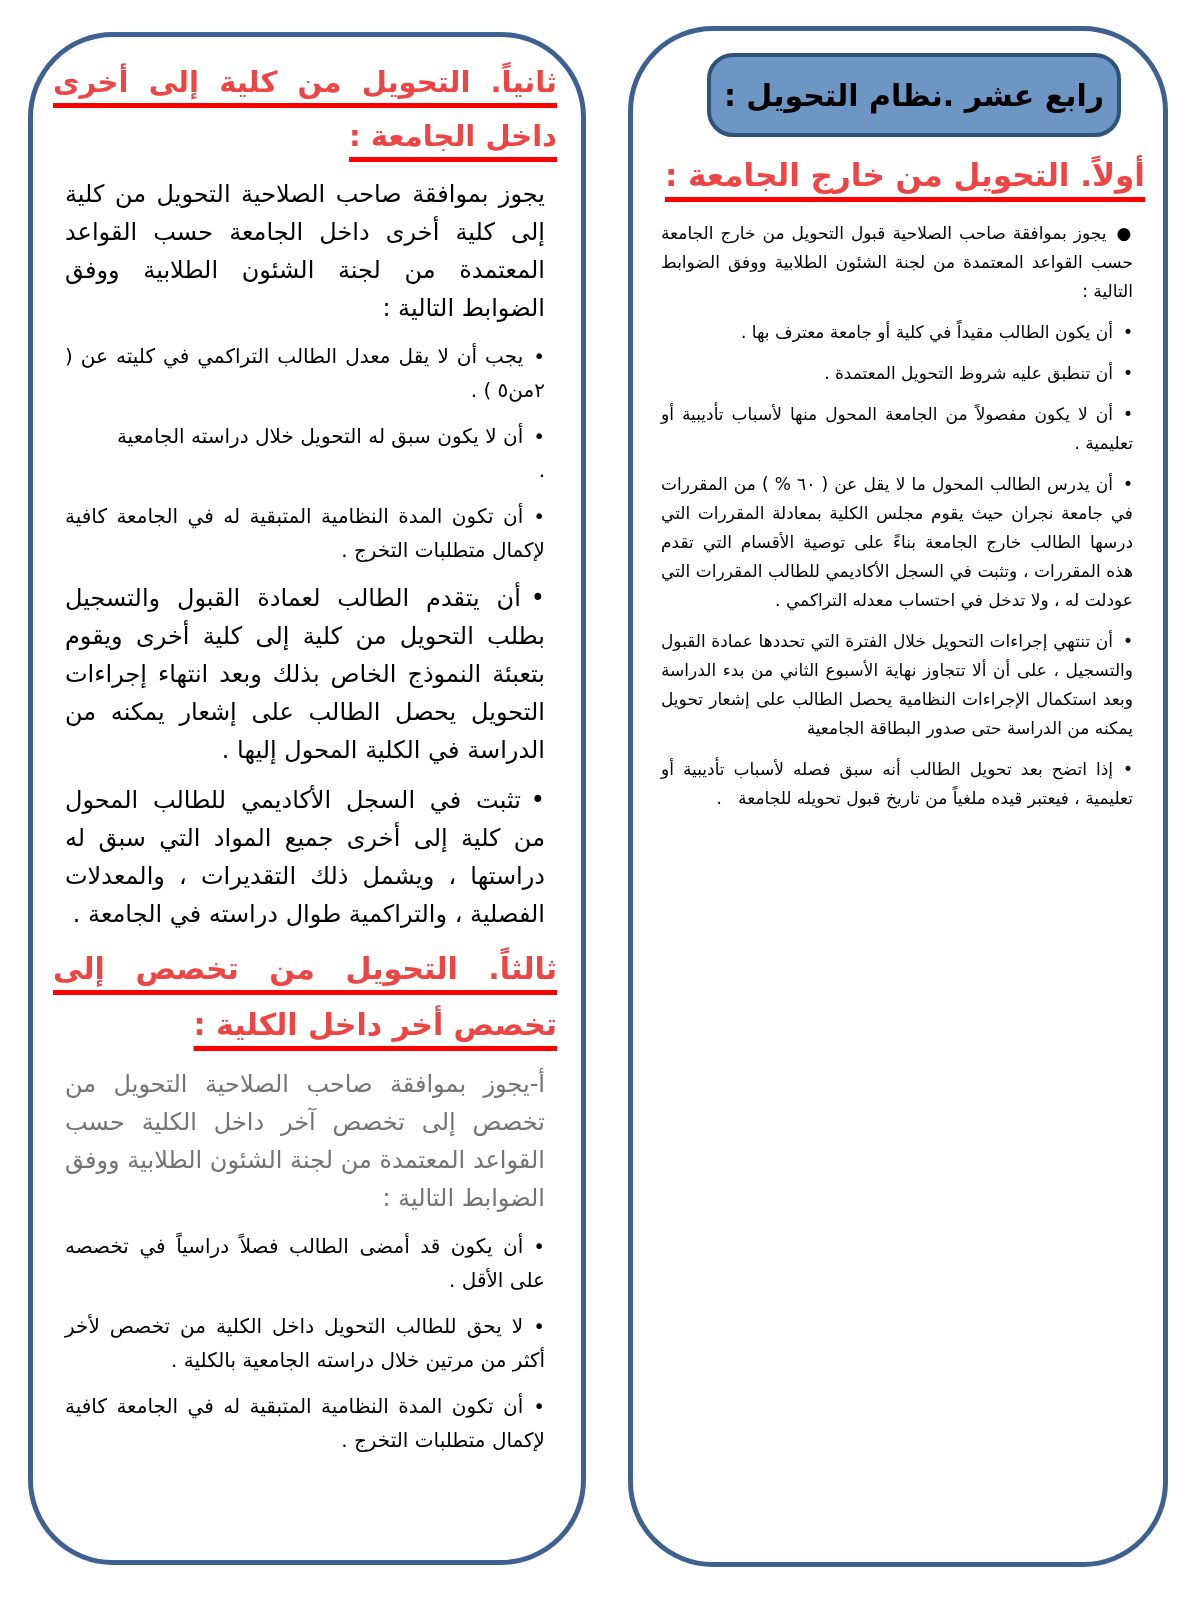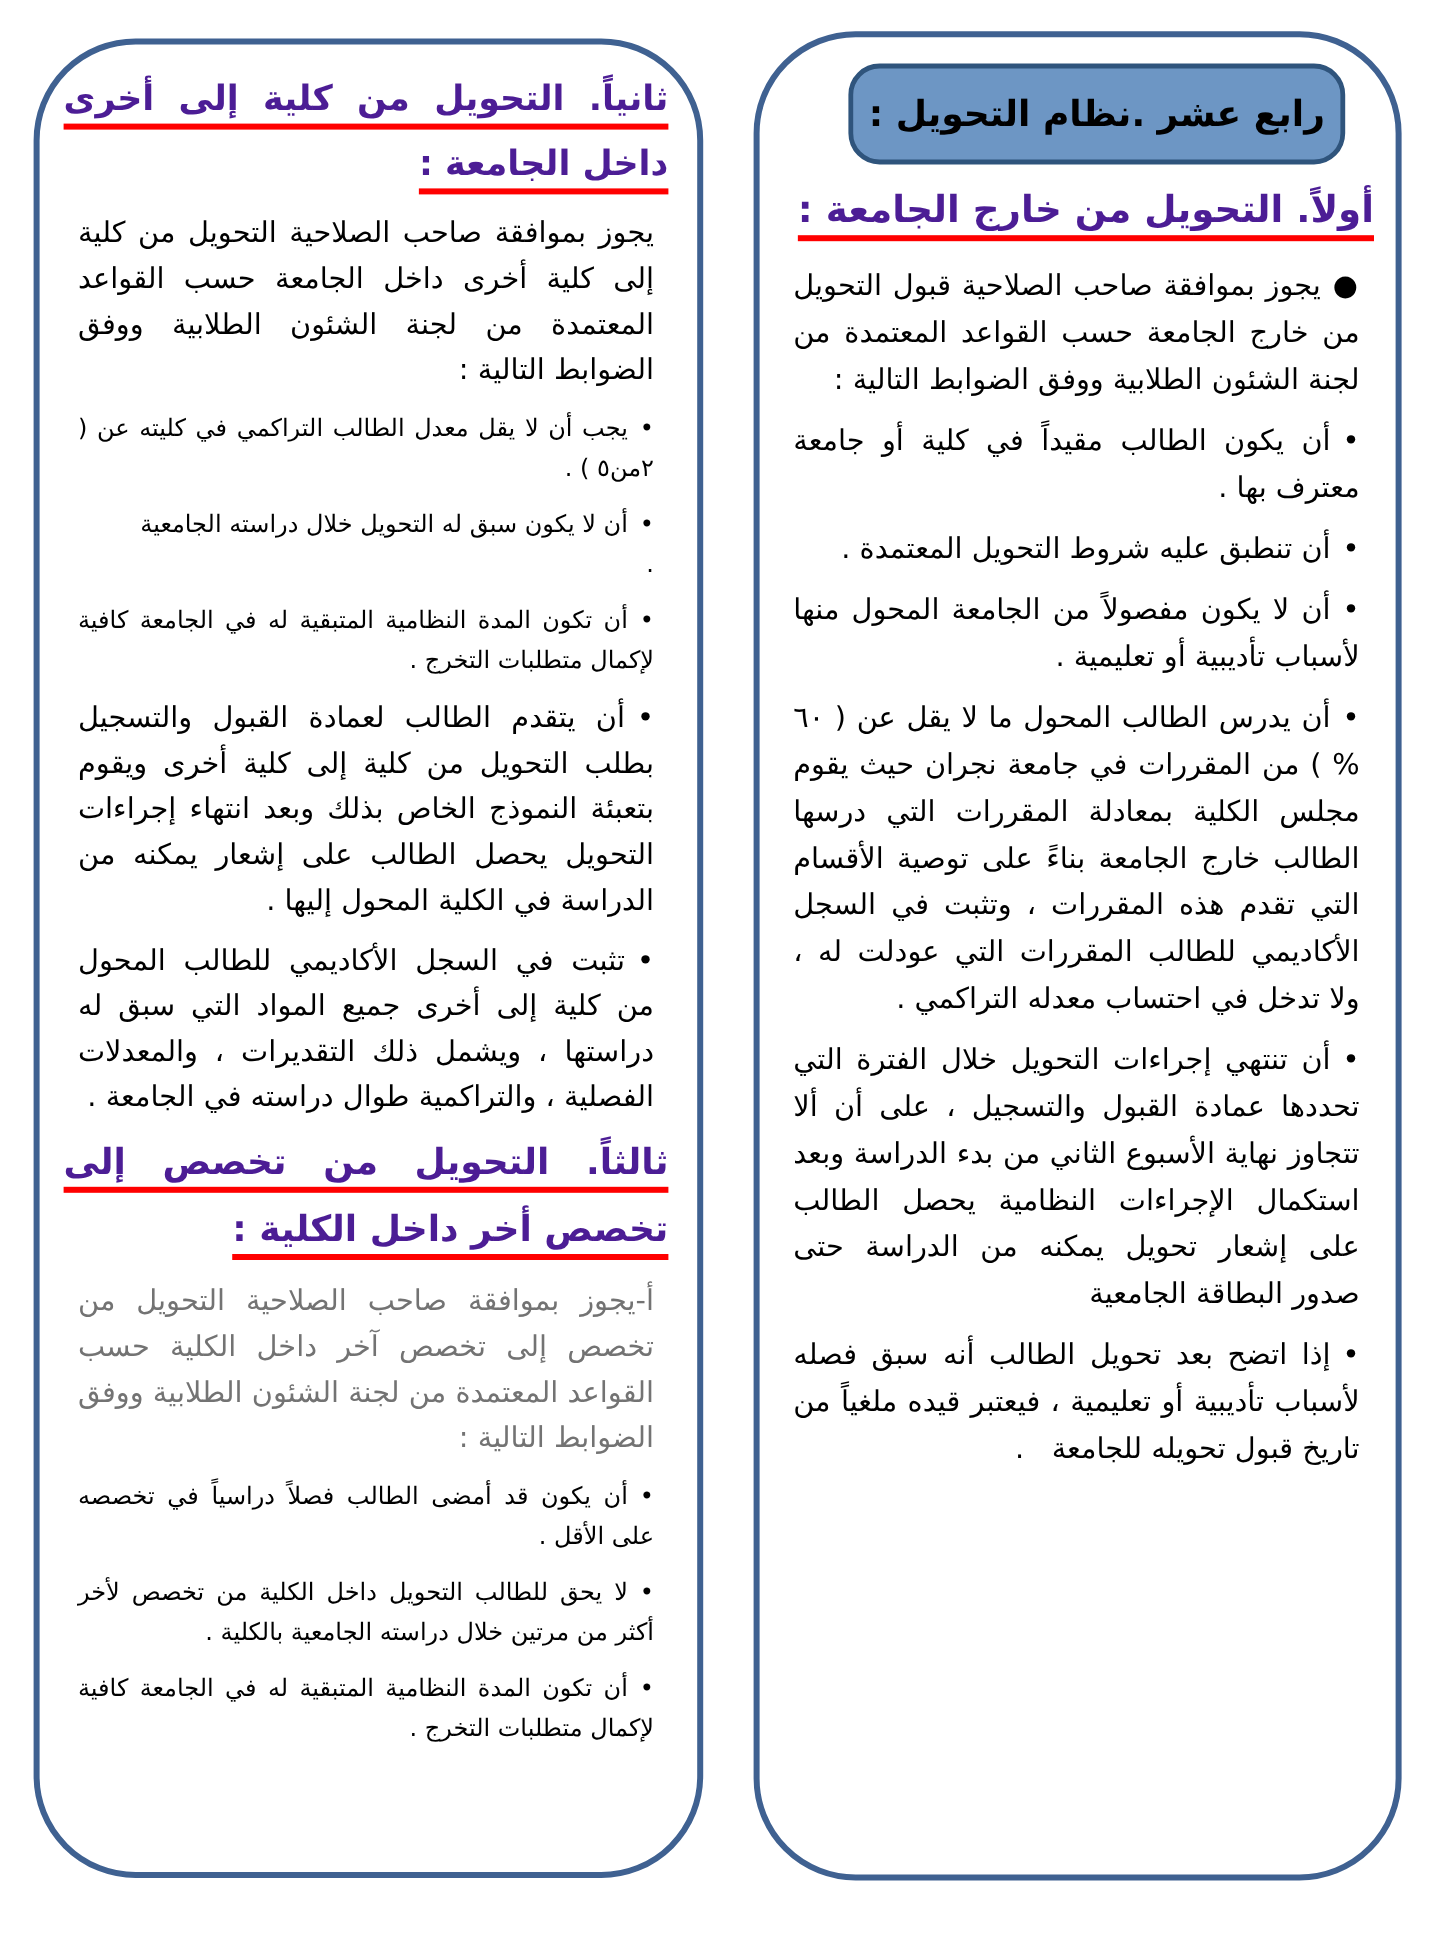--- a/index.html
+++ b/index.html
@@ -29,36 +29,36 @@
     width:414px;height:84px;
     margin:12px 24px 10px auto;
     display:flex;align-items:center;justify-content:center;
     box-sizing:border-box;
   }
   .header-box .title{
     color:#000000;font-weight:bold;font-size:30px;white-space:nowrap;
   }
 
   .red-heading{
-    color:#4c1d95;font-weight:bold;margin:0 0 8px 0;
+    color:#ef4444;font-weight:bold;margin:0 0 8px 0;
     text-align:justify;
     text-decoration:underline;
     text-decoration-color:#ff0000;
     text-decoration-thickness:5px;
     text-underline-offset:11px;
   }
   .h1r{font-size:31px;line-height:56px;margin:6px 0 16px 0;}
   .h2l{font-size:29px;line-height:54px;margin:4px 0 10px 0;}
   .h3l{font-size:30px;line-height:56px;margin:8px 0 10px 0;}
 
   .p{
     margin:12px;color:#000000;font-weight:normal;
     text-align:justify;white-space:pre-wrap;
   }
-  .rb{font-size:24px;line-height:39px;margin-bottom:7px;}   
+  .rb{font-size:17px;line-height:29px;margin-bottom:7px;}   
   .ll{font-size:24px;line-height:38px;margin-bottom:2px;}   
   .ls{font-size:20px;line-height:34px;margin-bottom:2px;}   
   .red-text{color:#737373;}
   .mk{margin-left:10px;}
 </style>
 </head>
 <body>
 
 <div class="page">
 

